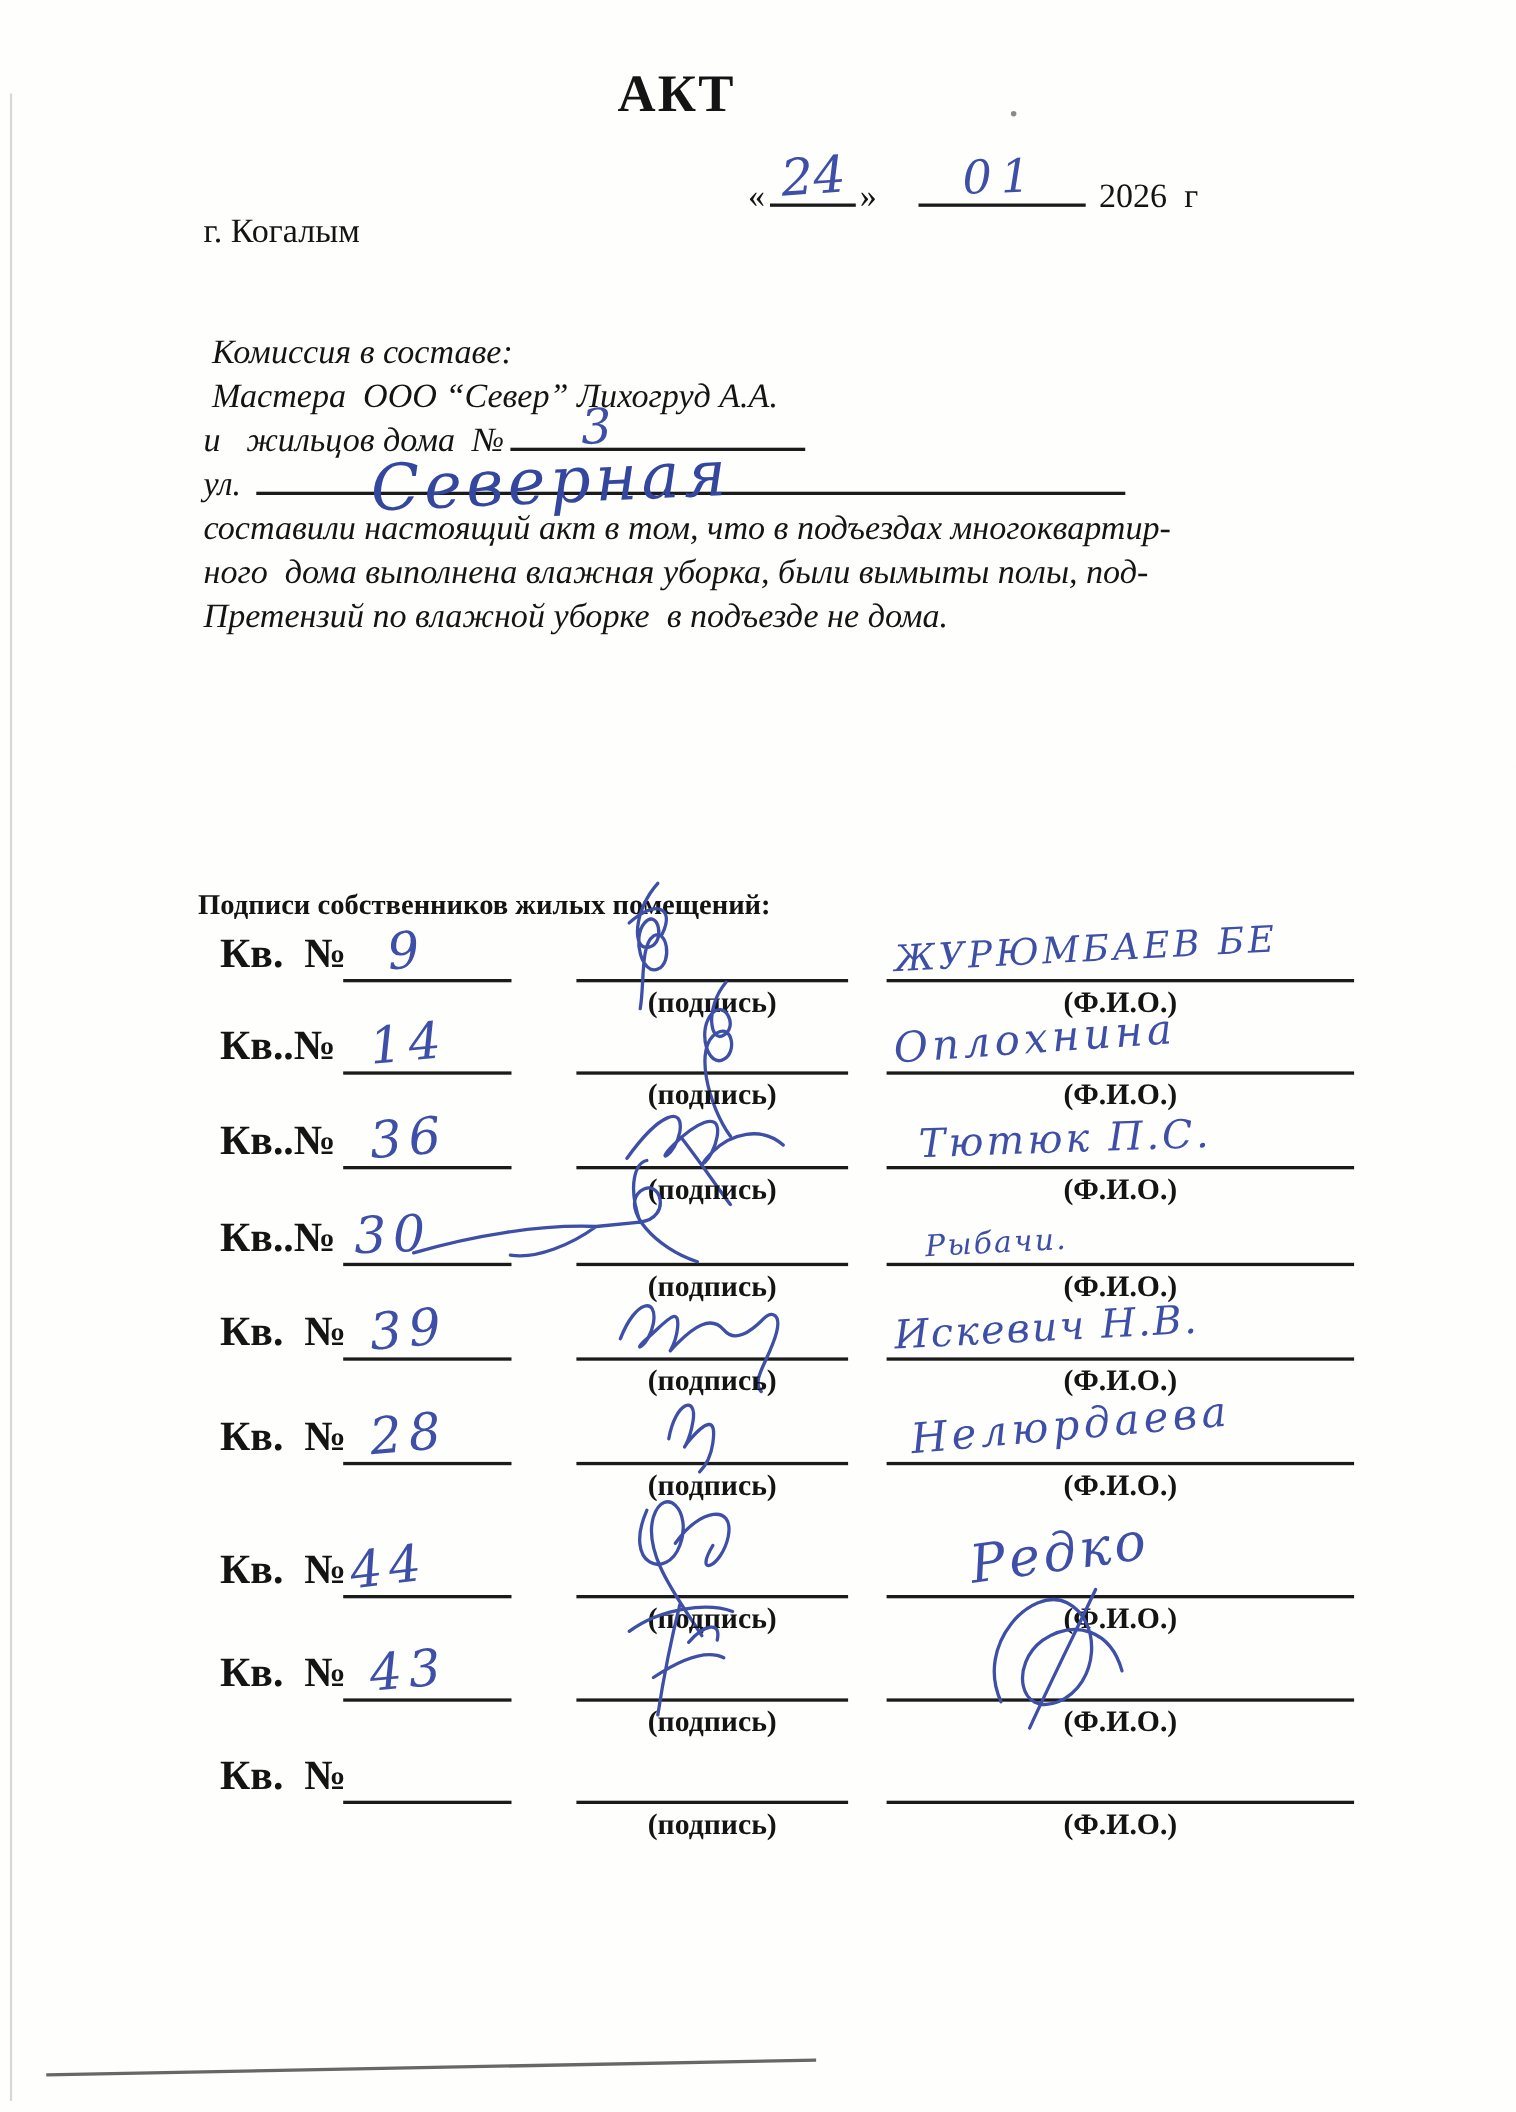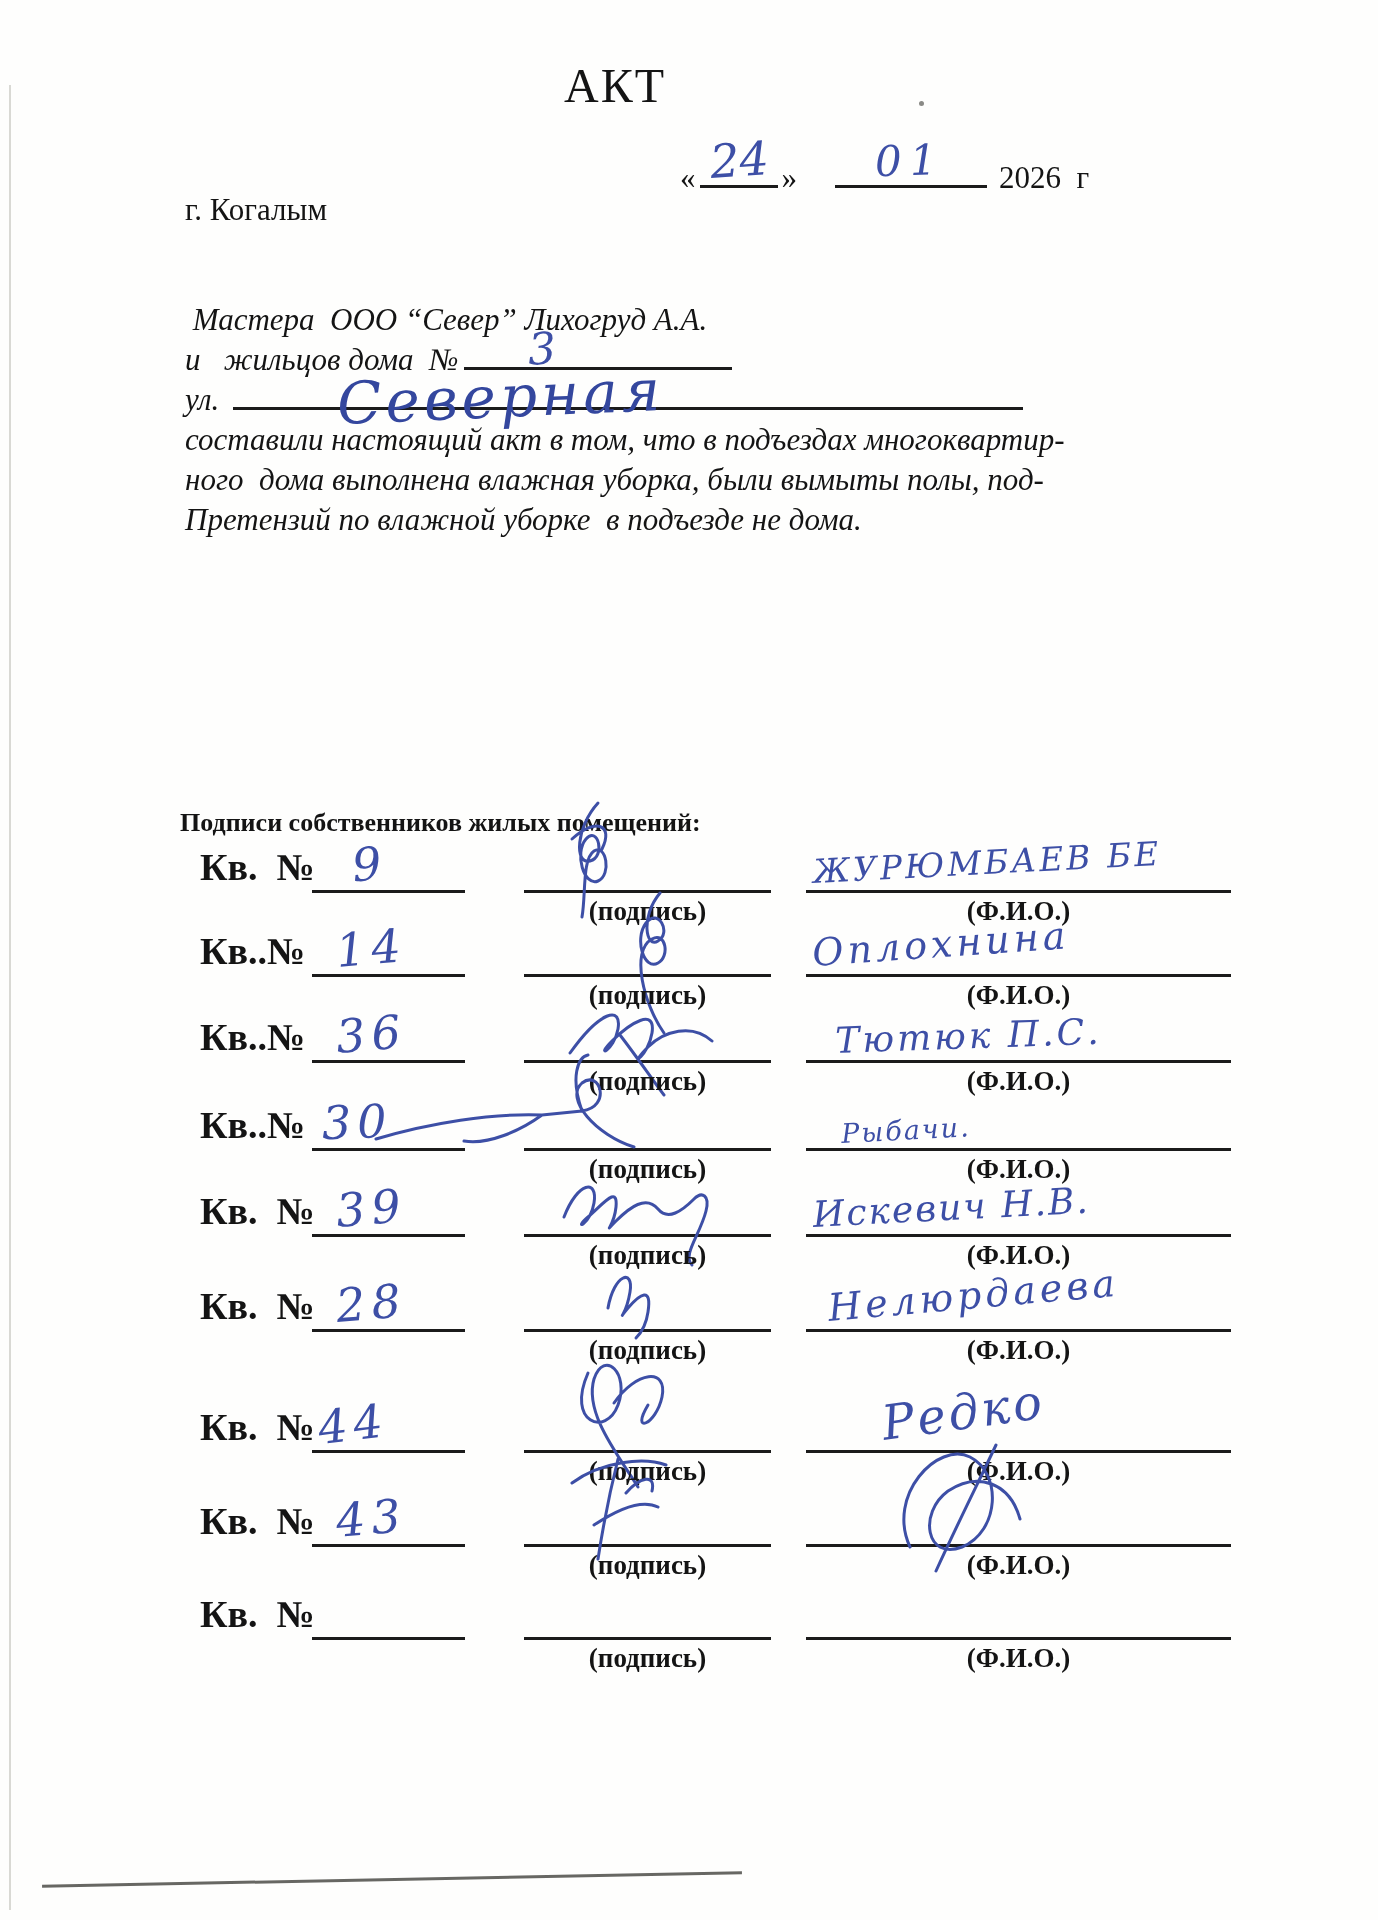--- a/index.html
+++ b/index.html
@@ -31,21 +31,21 @@
     background:#8a8a86;
   }
   .bottom-artifact{
     position:absolute;left:42px;top:1878px;width:700px;height:0;
     border-top:3px solid #4c4c48;
     transform:rotate(-1.1deg);
     opacity:.85;
   }
   .title{
     position:absolute;left:615px;top:58px;transform:translateX(-50%);
-    font-size:48px;font-weight:normal;letter-spacing:2px;white-space:pre;
+    font-size:48px;font-weight:bold;letter-spacing:2px;white-space:pre;
   }
   .city{
     position:absolute;left:185px;top:164px;
     font-size:31px;white-space:pre;margin-top:28px;
   }
   .date-group{
     position:absolute;left:680px;top:160px;
     font-size:31px;white-space:nowrap;
   }
   .fill{
@@ -143,20 +143,21 @@
 
   <div class="title">АКТ</div>
 
   <div class="city">г. Когалым</div>
 
   <div class="date-group">
     <span>«</span><span class="fill fill-day"><span class="hw hw-day">24</span></span><span>»</span><span class="fill fill-month"><span class="hw hw-month">01</span></span><span class="year">2026  г</span>
   </div>
 
   <div class="intro">
+    <div class="intro-line"> Комиссия в составе:</div>
     <div class="intro-line"> Мастера  ООО “Север” Лихогруд А.А.</div>
     <div class="intro-line"><span>и   жильцов дома  №</span><span class="fill fill-house"><span class="hw hw-house">3</span></span></div>
     <div class="intro-line"><span>ул.</span><span class="fill fill-street"><span class="hw hw-street">Северная</span></span></div>
     <div class="intro-line">составили настоящий акт в том, что в подъездах многоквартир-</div>
     <div class="intro-line">ного  дома выполнена влажная уборка, были вымыты полы, под-</div>
     <div class="intro-line">Претензий по влажной уборке  в подъезде не дома.</div>
   </div>
 
   <div class="heading">Подписи собственников жилых помещений:</div>
 

